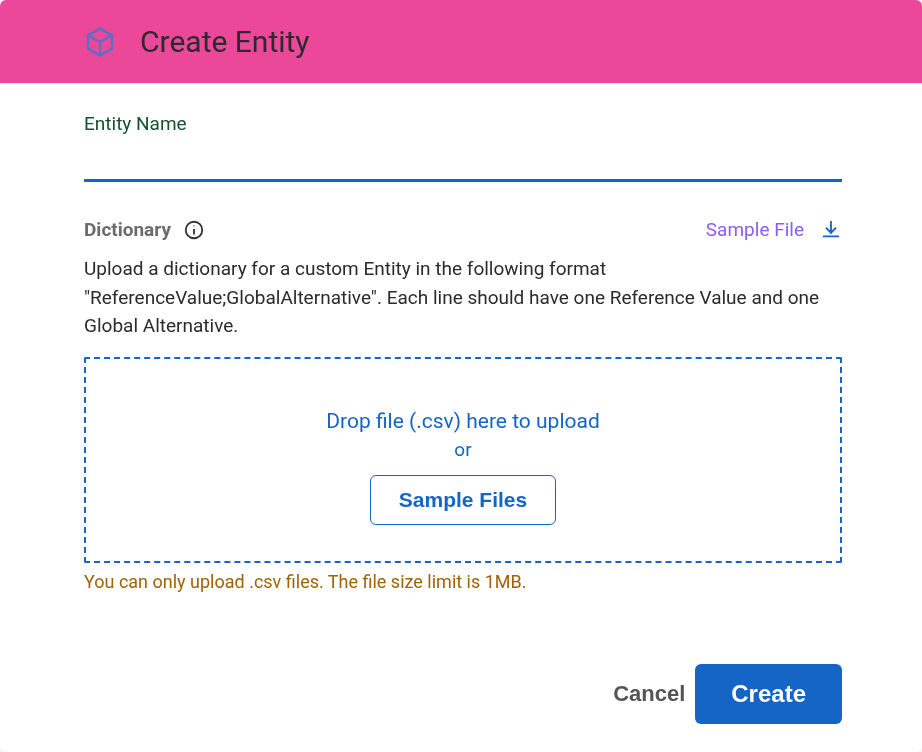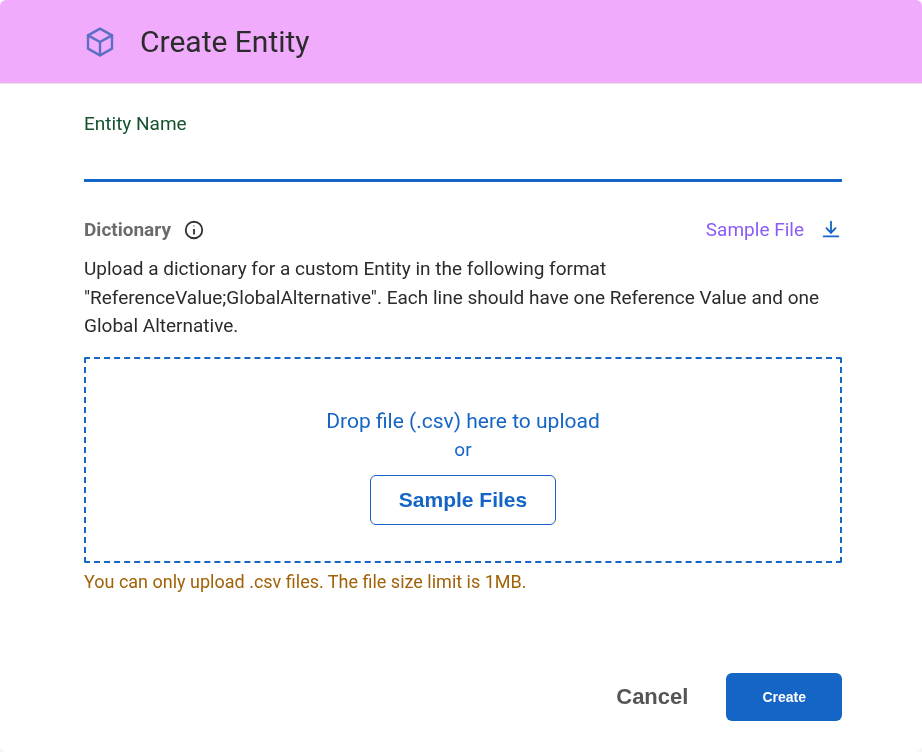--- a/index.html
+++ b/index.html
@@ -18,21 +18,21 @@
       width: 922px;
       height: 752px;
       background: #ffffff;
       border-radius: 6px;
       box-shadow: 0 2px 12px rgba(0,0,0,0.12);
       display: flex;
       flex-direction: column;
       overflow: hidden;
     }
     .dialog-header {
-      background: #f0abfc;
+      background: #ec4899;
       border-bottom: 1px solid #e6e6e6;
       display: flex;
       align-items: center;
       padding: 24px 32px 24px 84px;
       gap: 24px;
     }
     .header-icon {
       display: flex;
       align-items: center;
       justify-content: center;
@@ -145,38 +145,37 @@
       cursor: pointer;
     }
     .helper-text {
       font-size: 18px;
       color: #a16207;
     }
     .dialog-footer {
       display: flex;
       justify-content: flex-end;
       align-items: center;
-      gap: 28px;
       padding: 20px 80px 28px 80px;
       margin-top: auto;
     }
     .cancel-btn {
       background: transparent;
       border: none;
       color: #555555;
       font-size: 22px;
       font-weight: 700;
       cursor: pointer;
       padding: 14px 10px;
     }
     .create-btn {
       background: #1565c6;
       color: #ffffff;
       border: none;
-      font-size: 14px;
+      font-size: 24px;
       font-weight: 700;
       padding: 16px 36px;
       border-radius: 6px;
       cursor: pointer;
     }
   </style>
 </head>
 <body>
 
 <div class="dialog">

